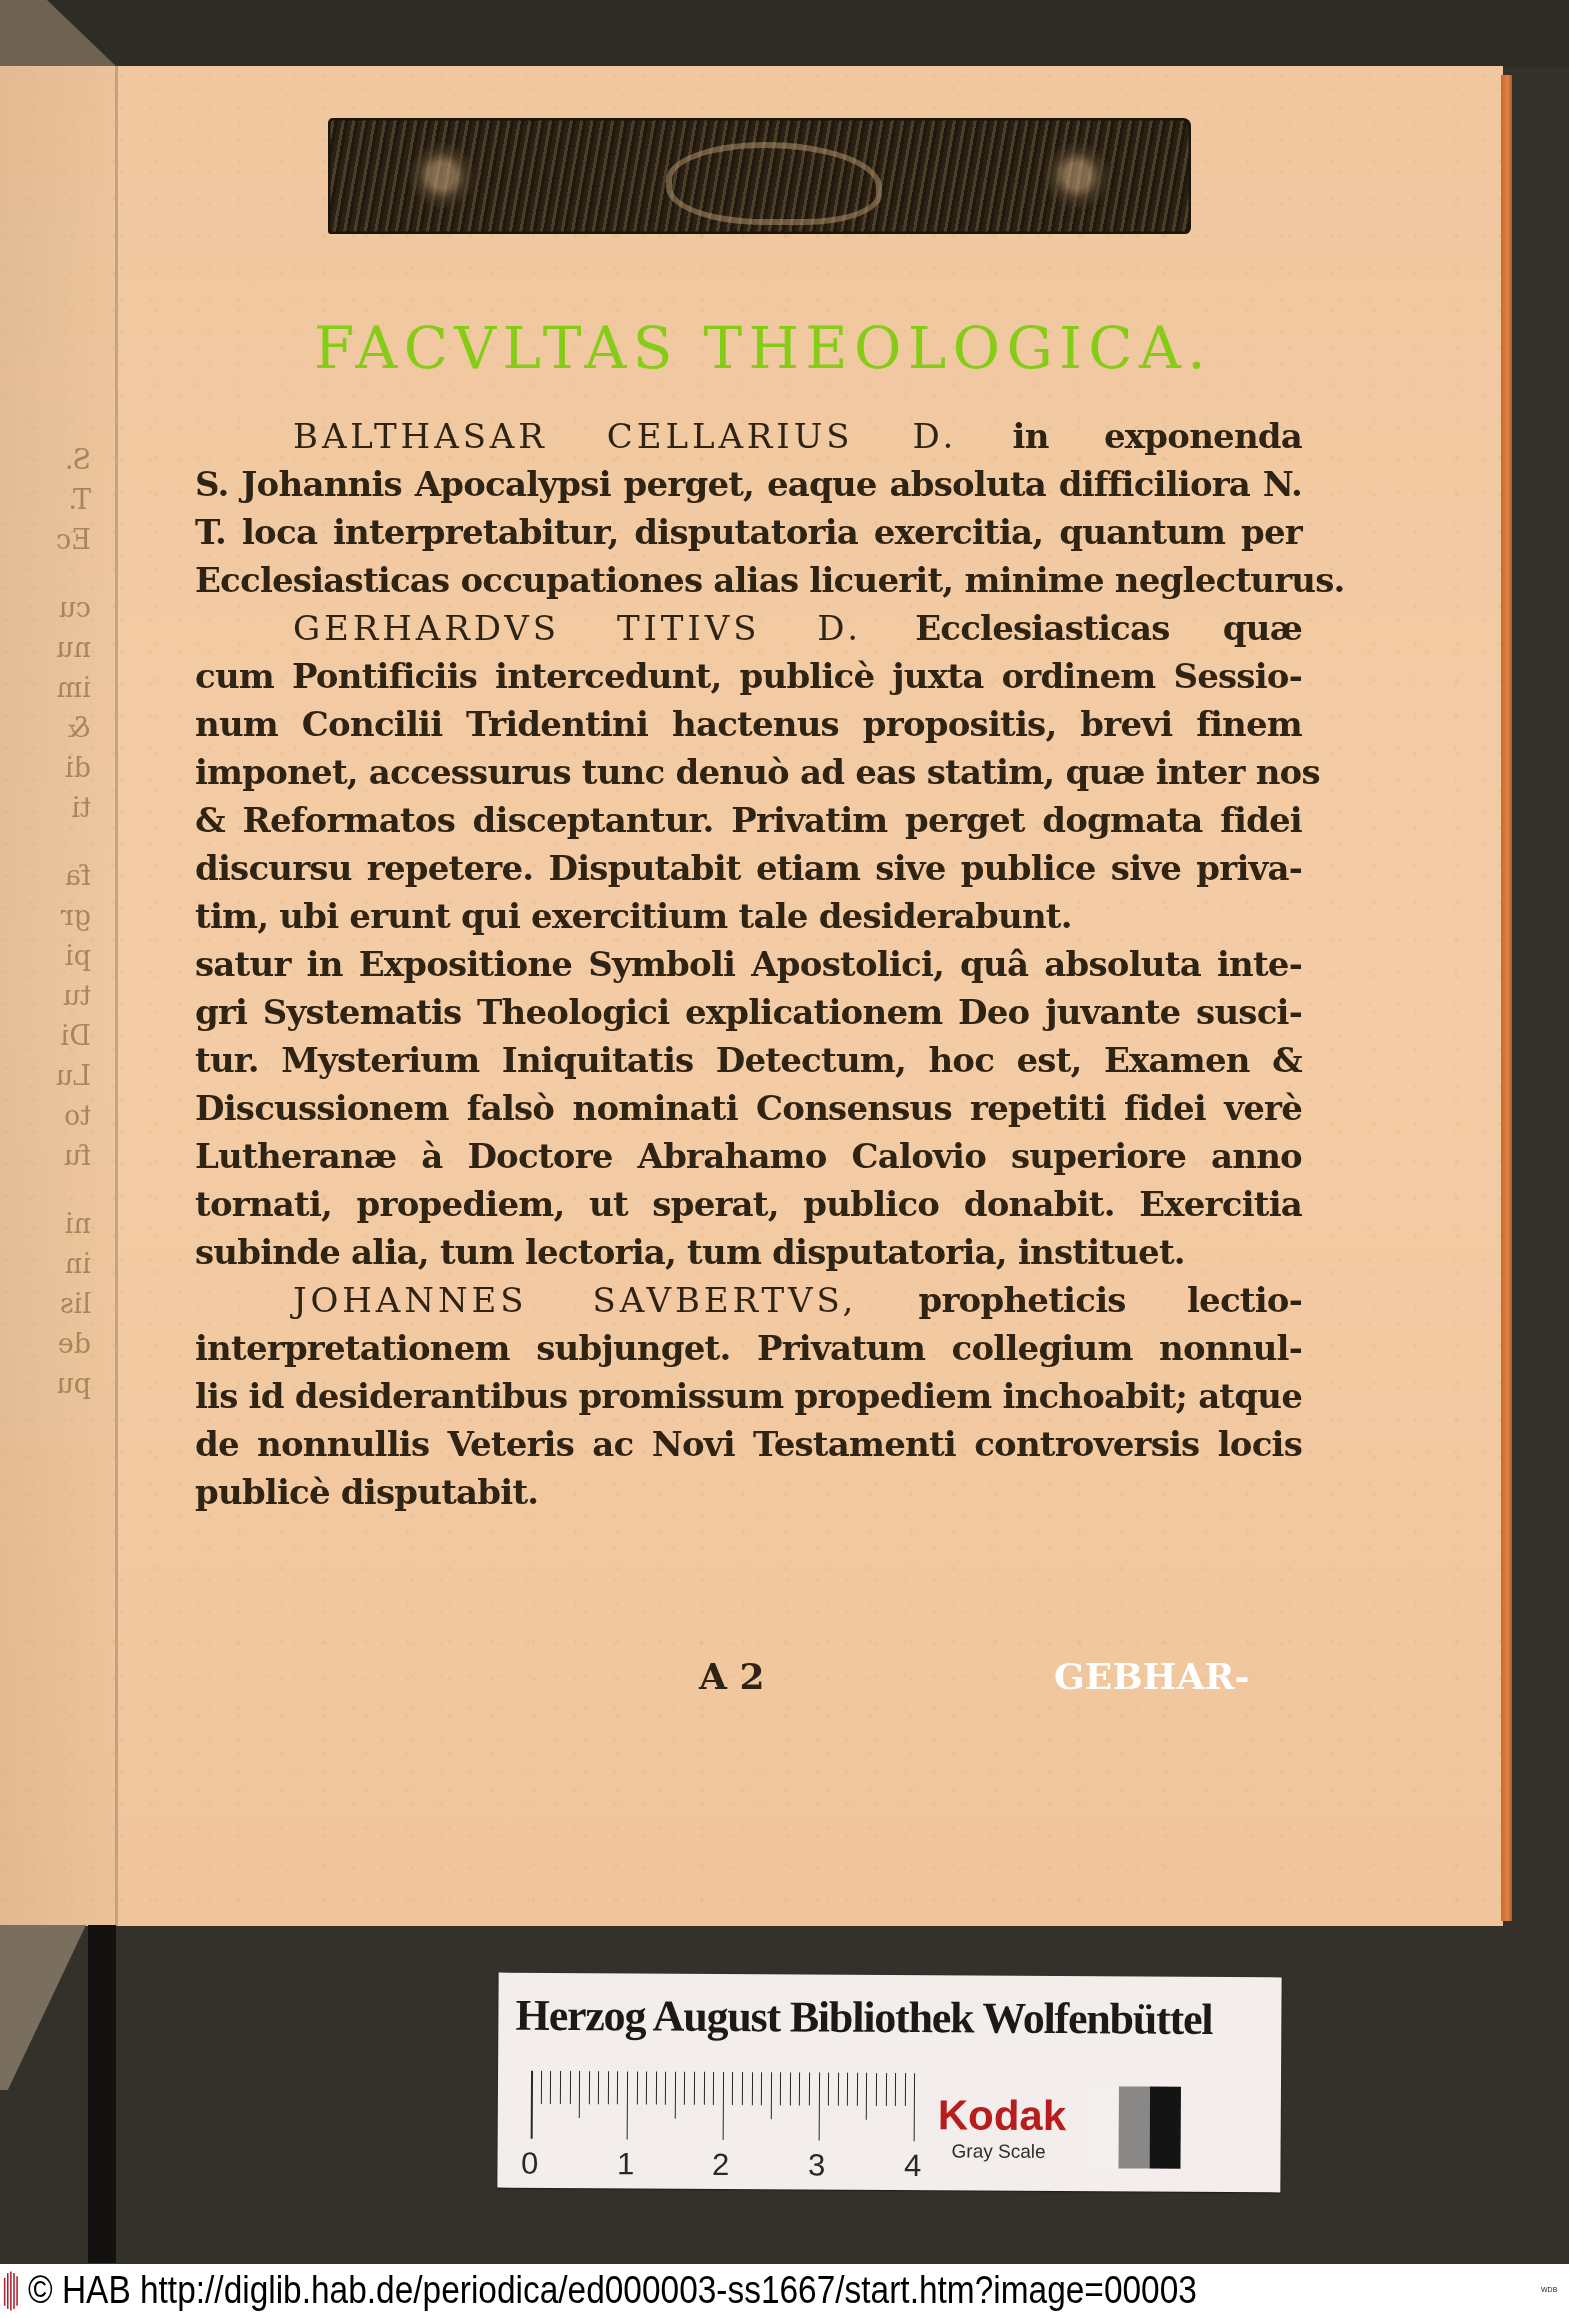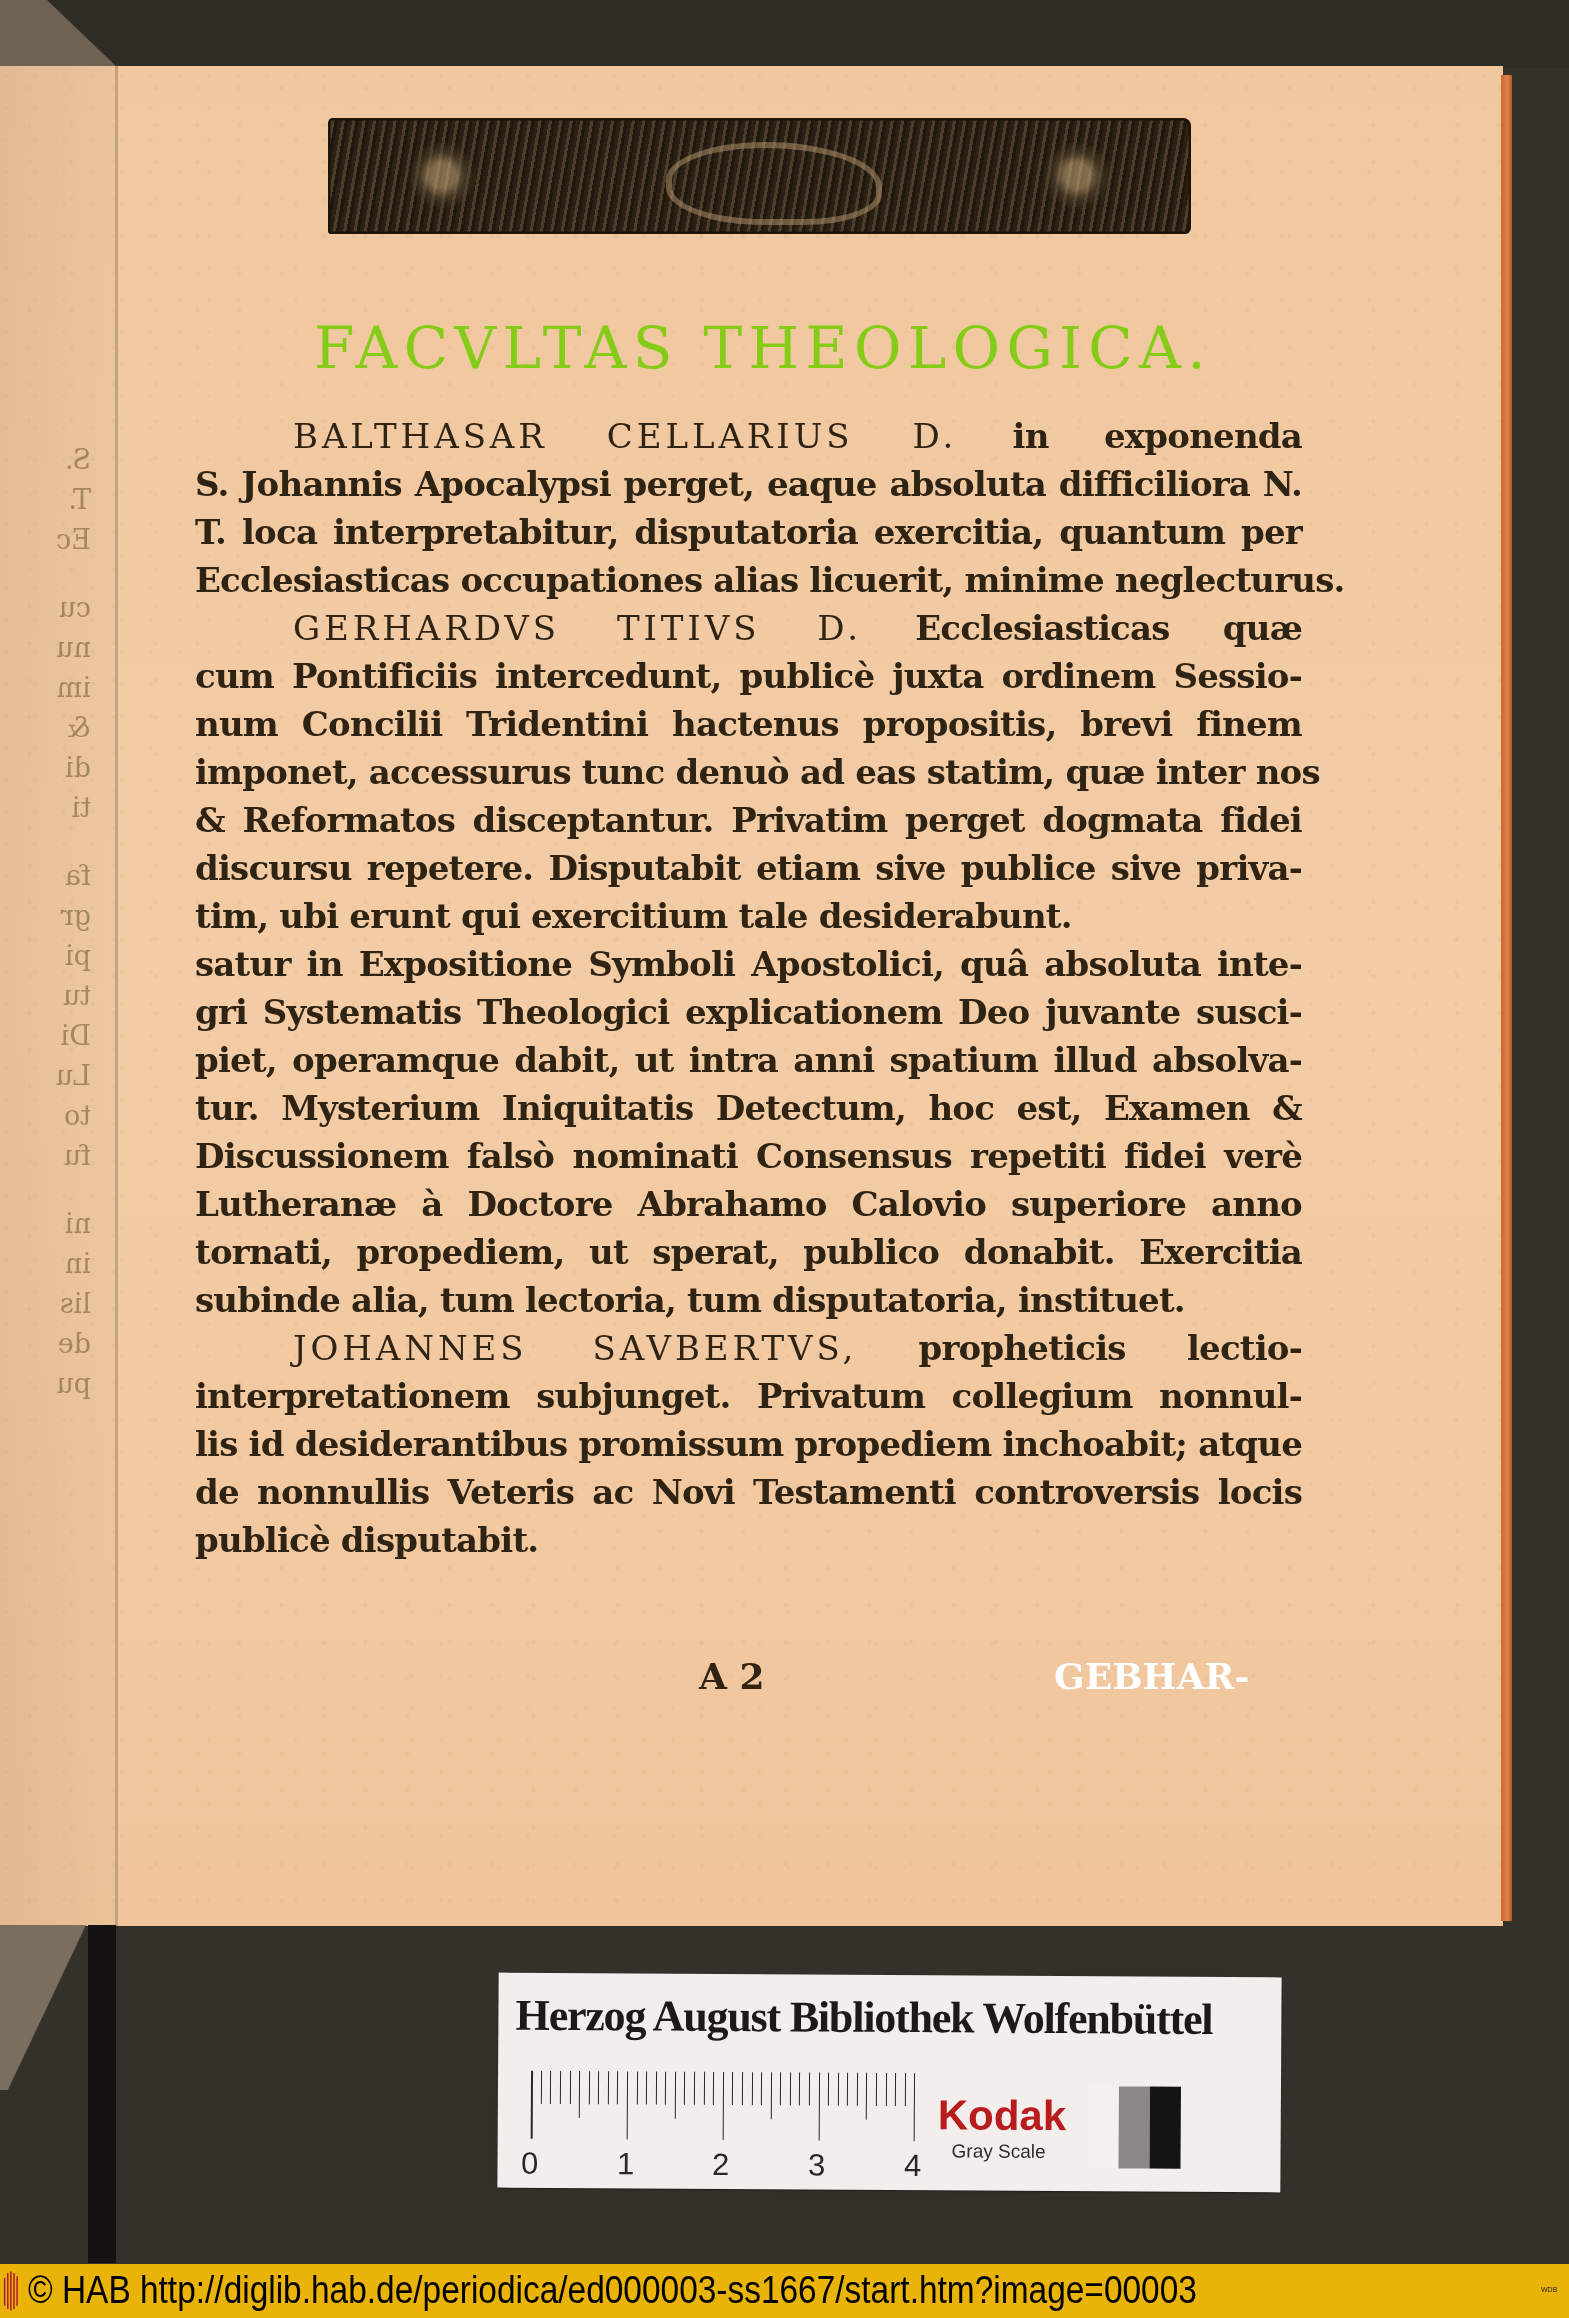--- a/index.html
+++ b/index.html
@@ -103,21 +103,21 @@
   }
   .ruler { position:absolute; left:15.7px; top:98px; width:392px; height:110px; }
   .tick { position:absolute; top:0; width:1.6px; background:#2a2824; }
   .ruler-num { position:absolute; top:75px; font-family:"Liberation Sans", sans-serif; font-size:31px; color:#2a2824; }
   .kodak { position:absolute; left:440px; top:116px; font-family:"Liberation Sans", sans-serif; font-weight:bold; font-size:42px; color:#b91c1c; }
   .grayscale-label { position:absolute; left:454px; top:165px; font-family:"Liberation Sans", sans-serif; font-size:19px; color:#2e2c2a; }
   .swatches { position:absolute; left:590px; top:110px; height:82px; display:flex; }
   .swatch { width:31px; height:100%; }
 
   .bottom-bar {
-    position:absolute; left:0; top:2264px; width:1570px; height:55px; background:#eab308;
+    position:absolute; left:0; top:2264px; width:1570px; height:55px; background:#ffffff;
   }
   .hab-logo { position:absolute; left:3.1px; top:6.3px; width:17.3px; height:42px; }
   .bottom-url {
     position:absolute; left:28px; top:4.7px; font-family:"Liberation Sans", sans-serif;
     font-size:38px; color:#000; white-space:nowrap; transform:scaleX(0.88); transform-origin:left center;
   }
   .wdb { position:absolute; left:1541px; top:22px; font-family:"Liberation Sans", sans-serif; font-size:7px; color:#222; }
 </style>
 </head>
 <body>
@@ -175,21 +175,20 @@
     <div class="line last">Ecclesiasticas occupationes alias licuerit, minime neglecturus.</div>
     <div class="line indent"><span class="caps">GERHARDVS TITIVS D.</span><span> Ecclesiasticas quæ</span></div>
     <div class="line">cum Pontificiis intercedunt, publicè juxta ordinem Sessio-</div>
     <div class="line">num Concilii Tridentini hactenus propositis, brevi finem</div>
     <div class="line">imponet, accessurus tunc denuò ad eas statim, quæ inter nos</div>
     <div class="line">&amp; Reformatos disceptantur.   Privatim perget dogmata fidei</div>
     <div class="line">discursu repetere.   Disputabit etiam sive publice sive priva-</div>
     <div class="line last">tim, ubi erunt qui exercitium tale desiderabunt.</div>
     <div class="line">satur in Expositione Symboli Apostolici, quâ absoluta inte-</div>
     <div class="line">gri Systematis Theologici explicationem Deo juvante susci-</div>
-    <div class="line">piet, operamque dabit, ut intra anni spatium illud absolva-</div>
     <div class="line">tur.   Mysterium Iniquitatis Detectum, hoc est, Examen &amp;</div>
     <div class="line">Discussionem falsò nominati Consensus repetiti fidei verè</div>
     <div class="line">Lutheranæ à Doctore Abrahamo Calovio superiore anno</div>
     <div class="line">tornati, propediem, ut sperat, publico donabit.   Exercitia</div>
     <div class="line last">subinde alia, tum lectoria, tum disputatoria, instituet.</div>
     <div class="line indent"><span class="caps">JOHANNES SAVBERTVS,</span><span> propheticis lectio-</span></div>
     <div class="line">interpretationem subjunget.   Privatum collegium nonnul-</div>
     <div class="line">lis id desiderantibus promissum propediem inchoabit; atque</div>
     <div class="line">de nonnullis Veteris ac Novi Testamenti controversis locis</div>
     <div class="line last">publicè disputabit.</div>

